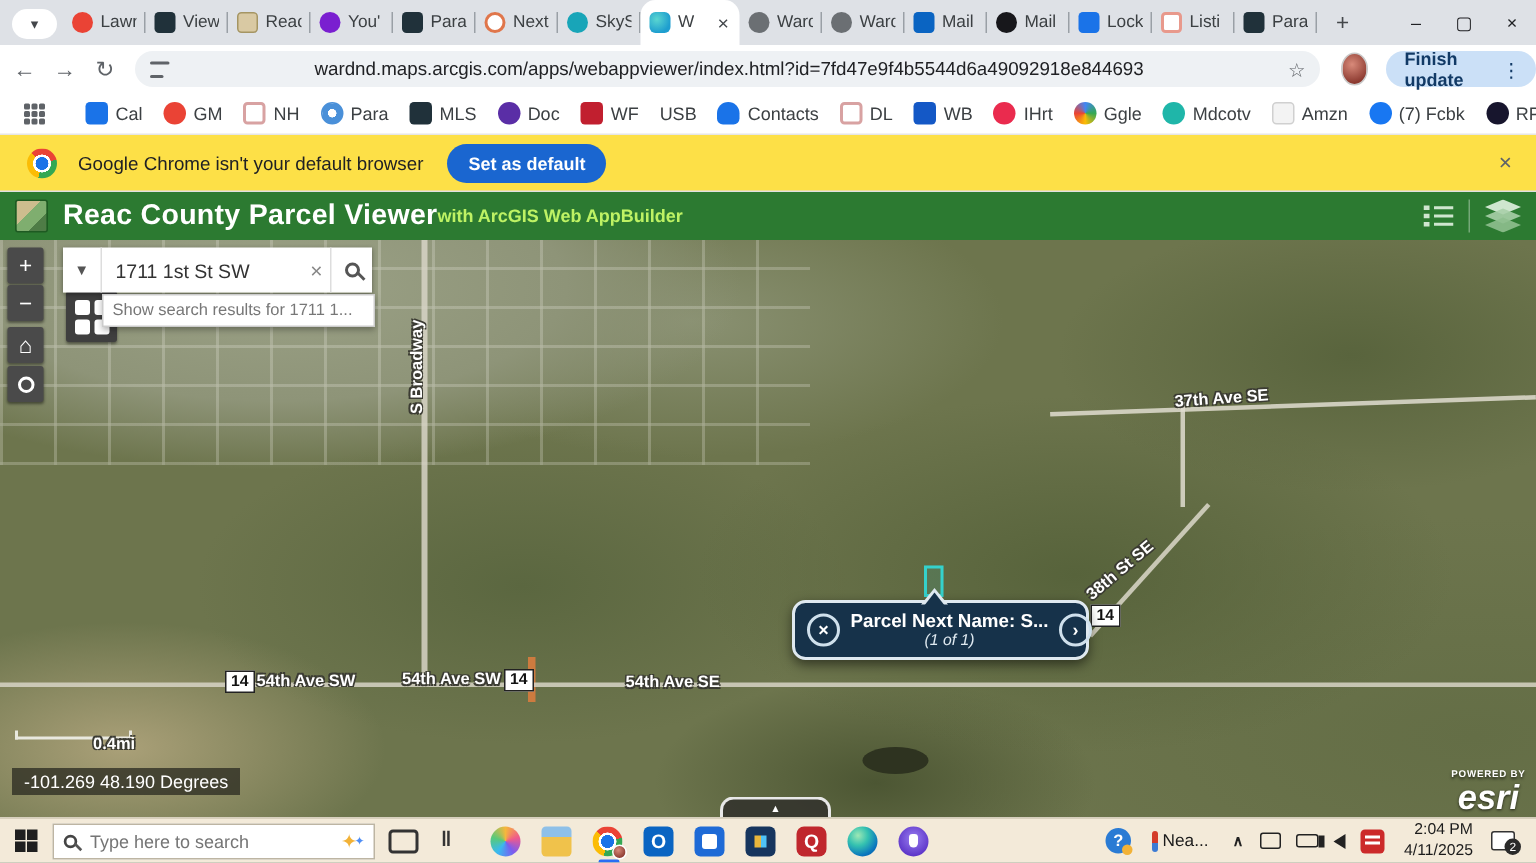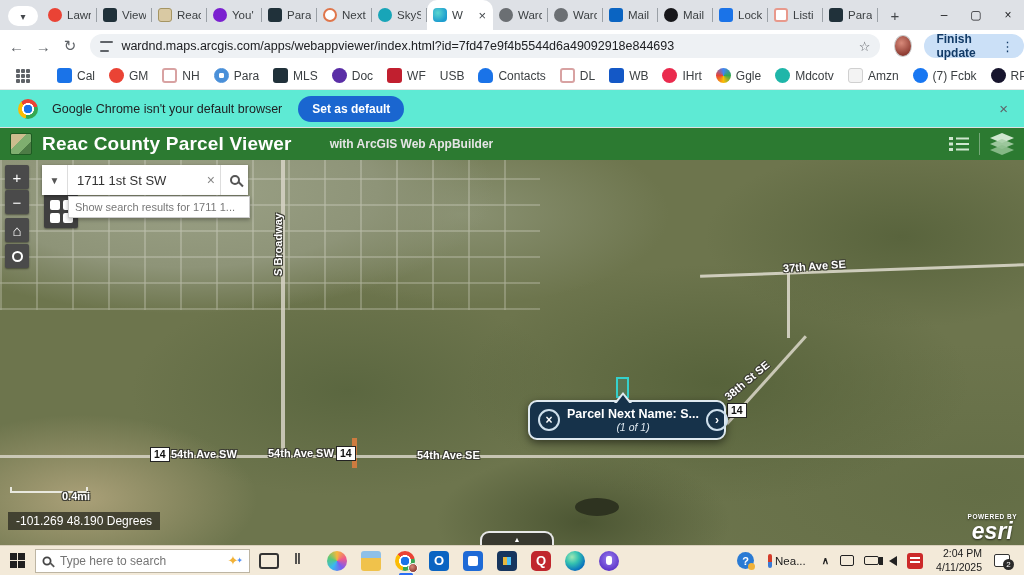--- a/index.html
+++ b/index.html
@@ -21,21 +21,21 @@
   .t8{background:#6b6f73;border-radius:50%;} .t9{background:#6b6f73;border-radius:50%;}
   .t10{background:#0a64c2;} .t11{background:#17171b;border-radius:50%;} .t12{background:#1a73e8;}
   .t13{background:#fff;border:2px solid #e8998c;} .t14{background:#20313a;}
   .newtab { width:26px; height:26px; margin:0 0 2px 4px; display:flex; align-items:center; justify-content:center; font-size:15px; color:#44474b; }
   .wincontrols { margin-left:auto; display:flex; height:30px; }
   .winbtn { width:32px; height:30px; display:flex; align-items:center; justify-content:center; font-size:12px; color:#202124; }
 
   
   .toolbar { position:absolute; left:0; top:30px; width:1024px; height:32px; background:#fff; display:flex; align-items:center; }
   .navbtn { width:26px; height:26px; display:flex; align-items:center; justify-content:center; font-size:15px; color:#5f6368; margin-left:6px; }
-  .omnibox { flex:0 0 790px; height:24px; margin-left:10px; background:#eef1f4; border-radius:12px; display:flex; align-items:center; padding:0 10px; }
+  .omnibox { flex:0 0 790px; height:24px; margin-left:10px; background:#eef1f4; border-radius:12px; display:flex; align-items:center; padding:0 10px;text-align:center; }
   .tune-icon { width:13px; height:11px; margin-right:8px; display:flex; flex-direction:column; justify-content:space-between; }
   .tune-icon i { display:block; height:2px; background:#5f6368; border-radius:1px; }
   .tune-icon i:nth-child(1){width:13px;} .tune-icon i:nth-child(2){width:9px;} 
   .url-text { font-size:12.5px; color:#202124; white-space:nowrap; overflow:hidden; flex:1; }
   .star { font-size:13px; color:#5f6368; margin-left:8px; }
   .avatar { width:22px; height:22px; border-radius:50%; margin-left:14px; background:radial-gradient(circle at 40% 35%, #d88a7a, #8c3a30 75%); border:1px solid #c9c9c9; }
   .finish-pill { margin-left:12px; height:24px; background:#cbe0f7; border-radius:12px; display:flex; align-items:center; padding:0 6px 0 12px; }
   .finish-label { font-size:12px; color:#123a66; font-weight:bold; }
   .kebab { font-size:13px; color:#123a66; padding:0 4px; margin-left:3px; }
 
@@ -48,34 +48,34 @@
   .bico { width:15px; height:15px; border-radius:3px; margin-right:5px; flex:0 0 15px; }
   .b0{background:#1a73e8;} .b1{background:#ea4335;border-radius:50%;} .b2{background:#fff;border:2px solid #d8a2a2;}
   .b3{background:radial-gradient(circle,#fff 30%,#4a90d9 32%);border-radius:50%;border:1px solid #4a90d9;}
   .b4{background:#20313a;} .b5{background:#5a2ea6;border-radius:50%;} .b6{background:#c11f2f;}
   .b8{background:#1a73e8;border-radius:50% 50% 4px 4px;} .b9{background:#fff;border:2px solid #d8a2a2;}
   .b10{background:#1458c6;} .b11{background:#ea2b4e;border-radius:50%;} .b12{background:conic-gradient(#4285f4,#34a853,#fbbc05,#ea4335,#4285f4);border-radius:50%;}
   .b13{background:#1fb6a9;border-radius:50%;} .b14{background:#f3f3f3;border:1px solid #d0d0d0;} .b15{background:#1877f2;border-radius:50%;}
   .b16{background:#17152d;border-radius:50%;}
 
   
-  .notif { position:absolute; left:0; top:90px; width:1024px; height:38px; background:#5eead4; border-bottom:1px solid #e0e0e0; display:flex; align-items:center; }
+  .notif { position:absolute; left:0; top:90px; width:1024px; height:38px; background:#fde047; border-bottom:1px solid #e0e0e0; display:flex; align-items:center; }
   .chrome-logo { width:20px; height:20px; border-radius:50%; margin:0 14px 0 18px;
     background: radial-gradient(circle, #1a73e8 0 30%, #fff 31% 42%, transparent 43%),
                 conic-gradient(from -45deg, #ea4335 0 120deg, #34a853 120deg 240deg, #fbbc05 240deg 360deg); }
   .notif-text { font-size:12.5px; color:#202124; }
   .setdefault { margin-left:16px; background:#1a66d0; color:#fff; font-size:12px; font-weight:bold; padding:6px 14px; border-radius:15px; border:none; }
   .notif-close { margin-left:auto; margin-right:16px; font-size:15px; color:#5f6368; }
 
   
   .appheader { position:absolute; left:0; top:128px; width:1024px; height:32px; background:#2c7a31; display:flex; align-items:center; }
   .applogo { width:22px; height:22px; margin:0 10px 0 10px; border-radius:2px; border:1px solid #1e5a22;
     background: linear-gradient(135deg,#cdbd8e 0 40%, #7fae6f 40% 70%, #4e7c46 70%); }
   .apptitle { color:#fff; font-size:19px; font-weight:bold; letter-spacing:.2px; }
-  .appsub { color:#e5e5e5; font-size:12px; margin-left:38px; font-weight:bold; }
+  .appsub { color:#bef264; font-size:12px; font-weight:bold; }
   .hdr-right { margin-left:auto; display:flex; align-items:center; height:100%; }
   .hdr-btn { padding:0 10px; height:100%; display:flex; align-items:center; }
   .hdr-div { width:1px; height:22px; background:rgba(255,255,255,.35); }
 
   
   .map { position:absolute; left:0; top:160px; width:1024px; height:385px; overflow:hidden; background-color:#6d754d; }
   .map-bg { position:absolute; inset:0;
     background-image:
       radial-gradient(ellipse 430px 170px at 18% 8%, #9ba186 0%, #8e9478 45%, rgba(142,148,120,0) 72%),
       radial-gradient(ellipse 320px 140px at 45% 14%, #8a9172 0%, rgba(138,145,114,0) 65%),

